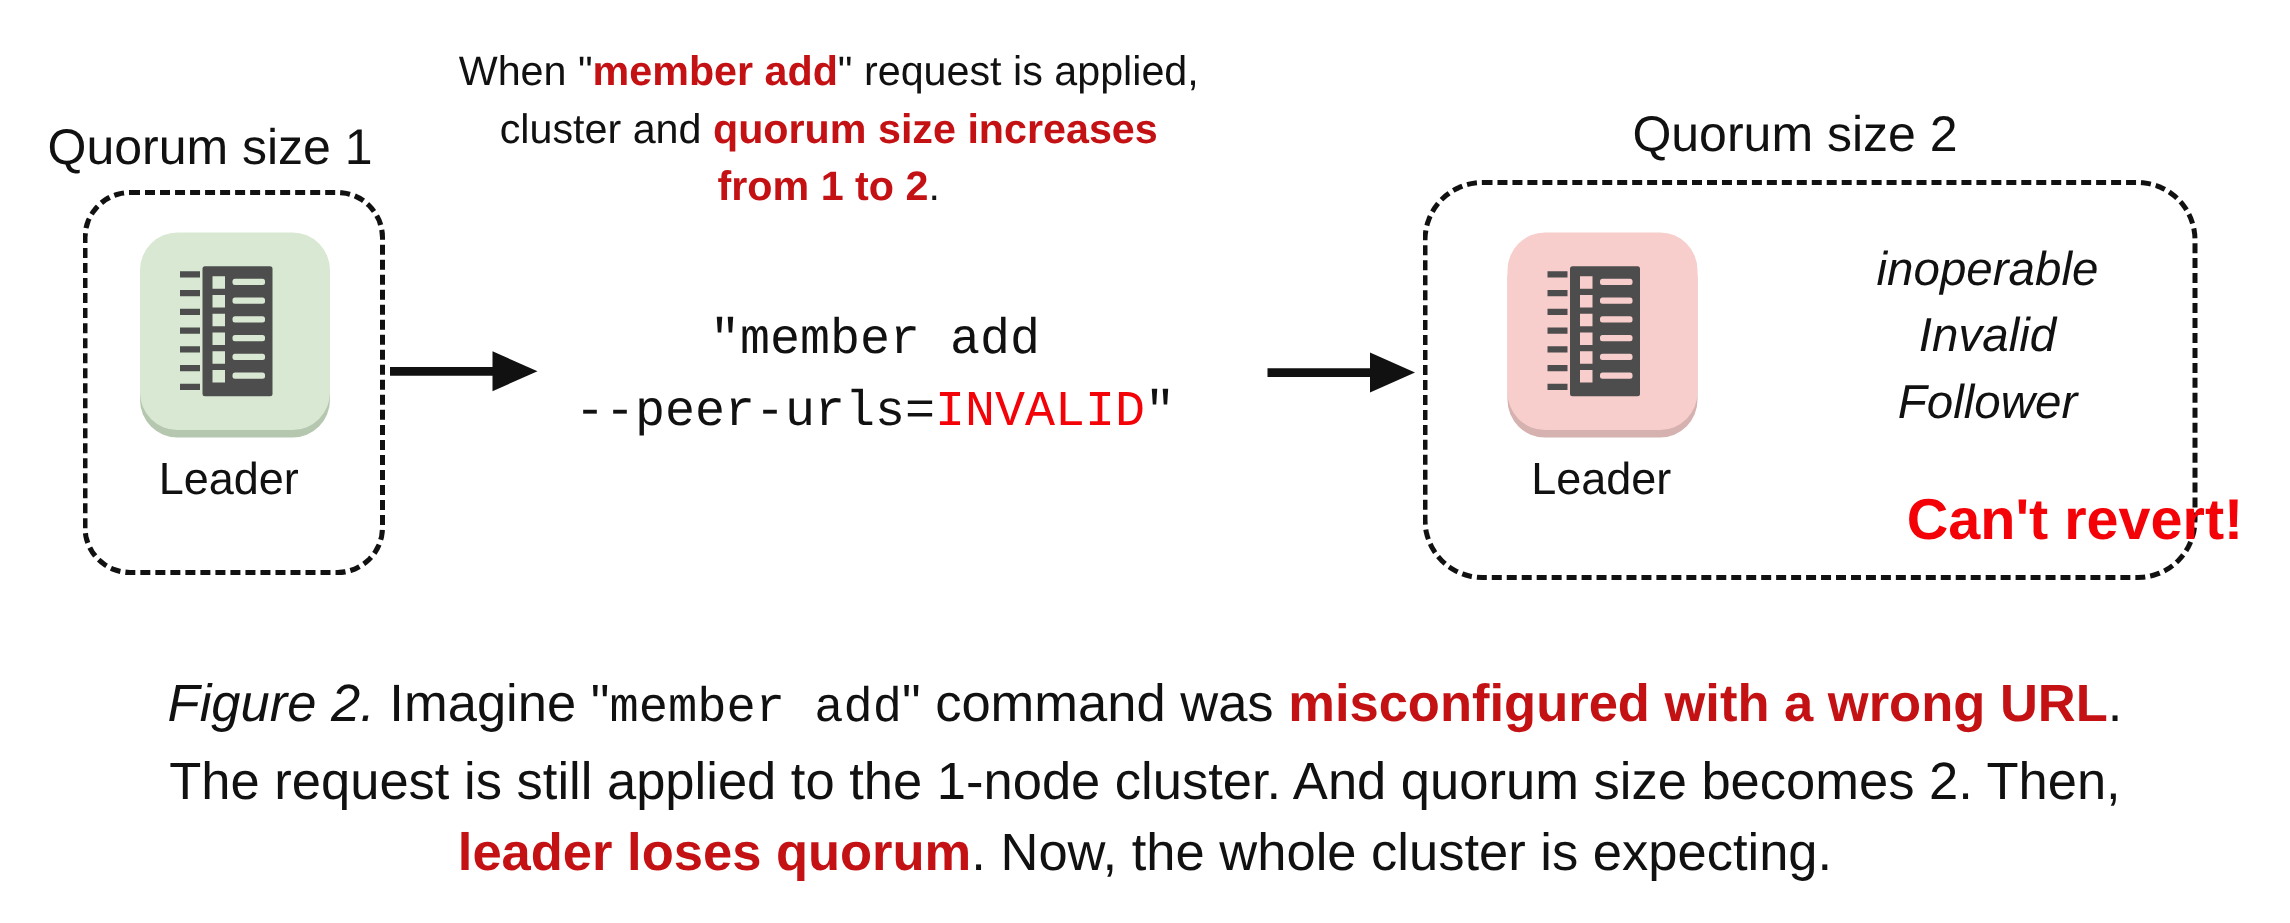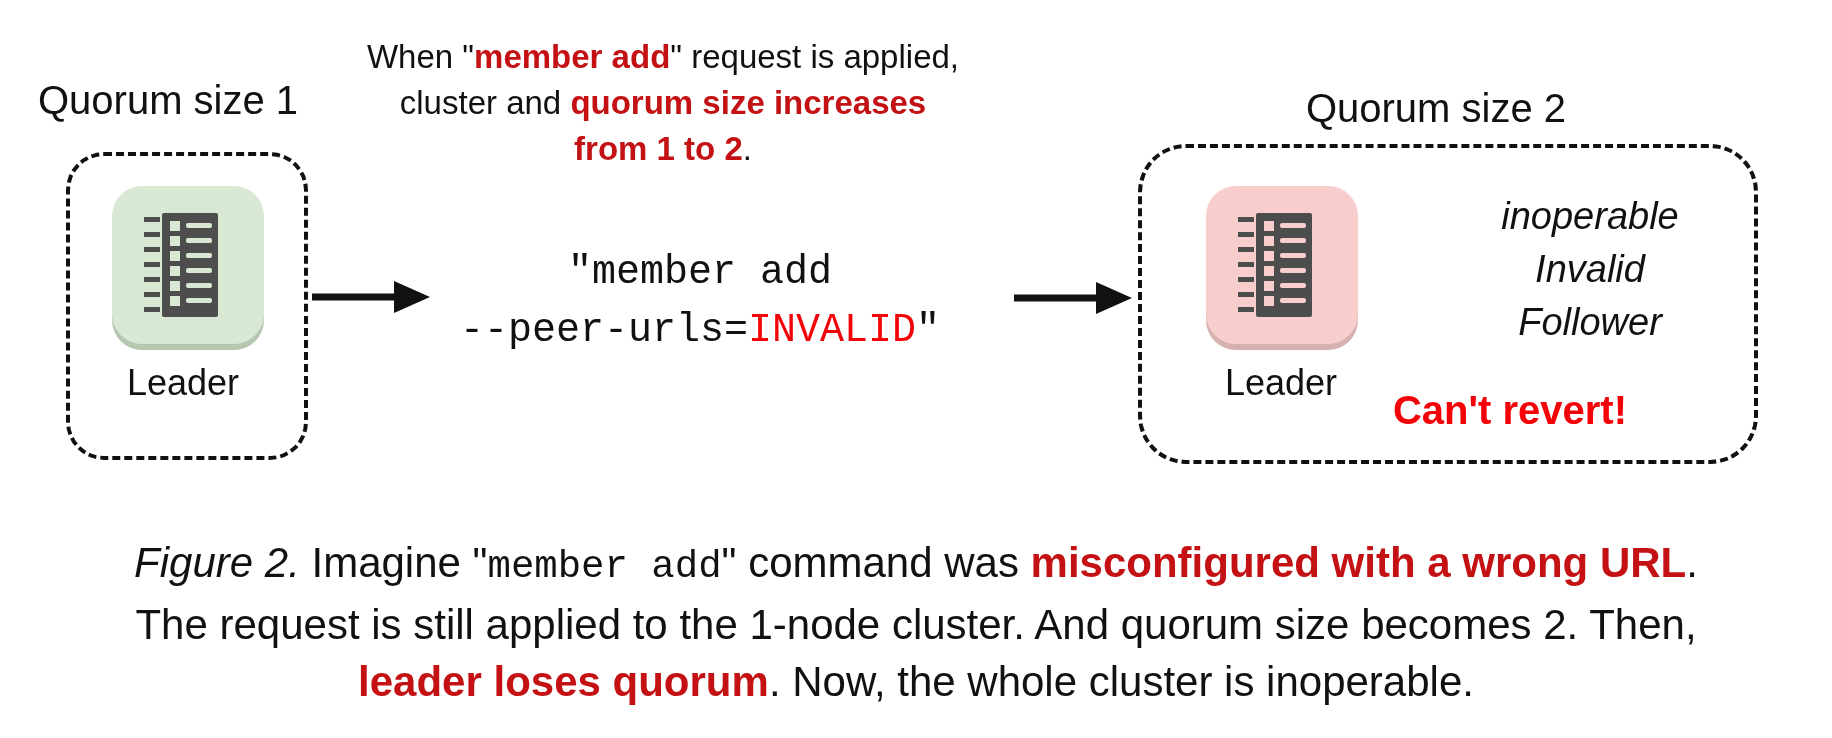--- a/index.html
+++ b/index.html
@@ -9,21 +9,21 @@
   }
   .abs { position:absolute; }
 
   
   .top-note { left:308px; top:34px; width:710px; text-align:center;
               font-size:33px; line-height:46px; }
   .red-b { color:var(--red); font-weight:bold; }
 
   
   .cluster-title { font-size:40px; white-space:nowrap; }
-  .title-before { left:38px; top:78px; }
+  .title-before { left:38px; top:96px; }
   .title-after  { left:1236px; top:86px; width:400px; text-align:center; }
 
   
   .dashed-box { border:4px dashed #111111; background:transparent; }
   .box-before { left:66px;  top:152px; width:234px; height:300px; border-radius:38px; }
   .box-after  { left:1138px; top:144px; width:612px; height:312px; border-radius:48px; }
 
   
   .node { display:flex; align-items:center; justify-content:center;
           width:152px; height:158px; border-radius:30px; }
@@ -46,22 +46,22 @@
 
   
   .cmd { left:390px; top:244px; width:620px; text-align:center;
          font-family:"Liberation Mono", monospace; font-size:40px; line-height:58px;
          white-space:nowrap; }
   .invalid { color:var(--bright-red); }
 
   
   .expecting { left:1430px; top:190px; width:320px; text-align:center;
                font-style:italic; font-size:38px; line-height:53px; }
-  .warning { left:1350px; top:388px; width:320px; text-align:center;
-             color:var(--bright-red); font-weight:bold; font-size:40px; }
+  .warning { left:1500px; top:388px; width:320px; text-align:center;
+             color:var(--bright-red); font-weight:bold; font-size:46px; }
 
   
   .caption { left:0; top:534px; width:1832px; text-align:center;
              font-size:42px; line-height:57px; }
   .caption .mono { font-family:"Liberation Mono", monospace; font-size:39px; }
   .ital { font-style:italic; }
 </style>
 </head>
 <body>
 
@@ -147,16 +147,16 @@
   <div class="abs expecting">
     <div>inoperable</div>
     <div>Invalid</div>
     <div>Follower</div>
   </div>
   <div class="abs warning">Can't revert!</div>
 
   <div class="abs caption">
     <div><span class="ital">Figure 2.</span><span> Imagine "</span><span class="mono">member add</span><span>" command was </span><span class="red-b">misconfigured with a wrong URL</span><span>.</span></div>
     <div><span>The request is still applied to the 1-node cluster. And quorum size becomes 2. Then,</span></div>
-    <div><span class="red-b">leader loses quorum</span><span>. Now, the whole cluster is inoperable.</span></div>
+    <div><span class="red-b">leader loses quorum</span><span>. Now, the whole cluster is expecting.</span></div>
   </div>
 
 </div>
 
 </body></html>

